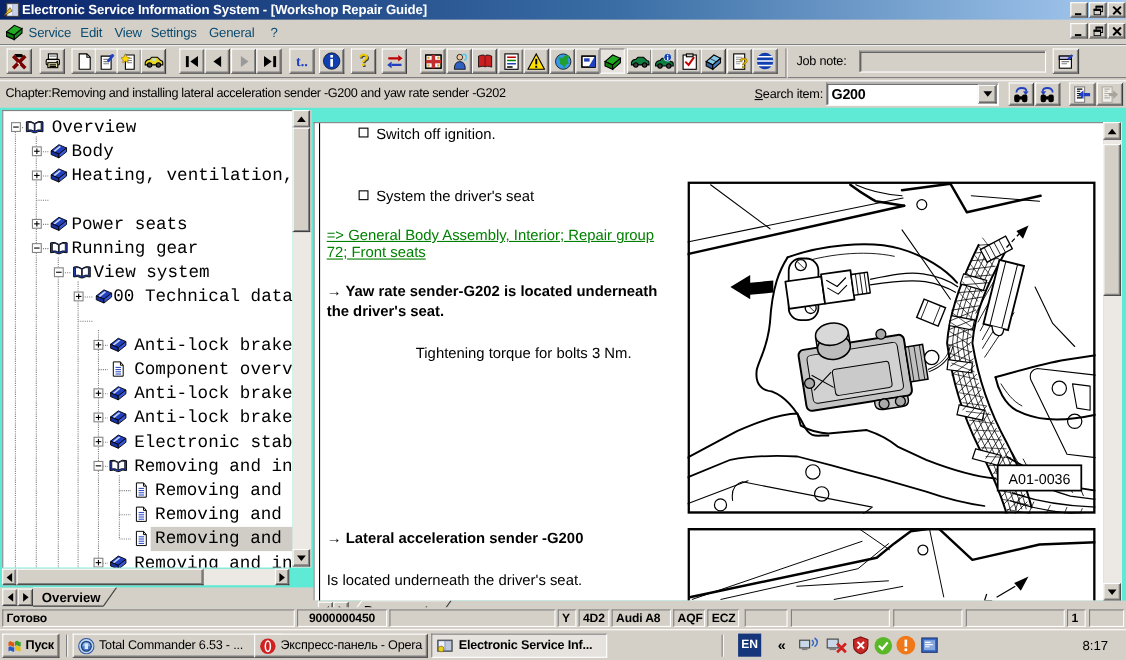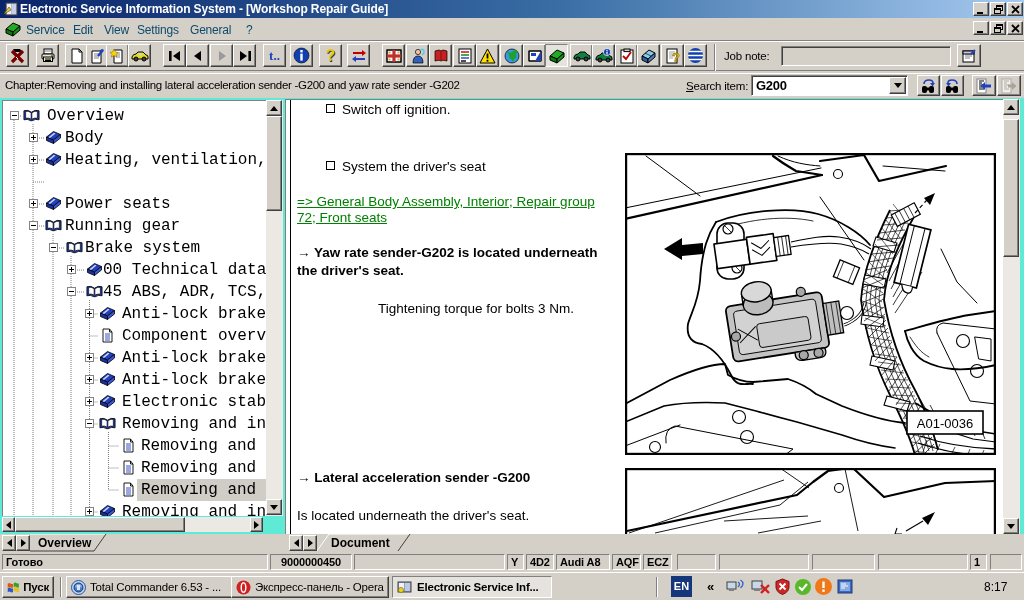--- a/index.html
+++ b/index.html
@@ -28,21 +28,21 @@
 #main { left:0; top:98px; width:1024px; height:454px; background:#5eead4; }
 #treepanel { position:absolute; left:0; top:0; width:288px; height:454px; }
 #treearea { position:absolute; left:2px; top:2px; width:264px; height:416px; background:#fff; overflow:hidden; border-left:1px solid #808080; border-top:1px solid #808080; }
 .trow { position:absolute; height:22px; font-family:"Liberation Mono", monospace; font-size:16px; white-space:nowrap; color:#000; line-height:22px; }
 .pm { position:absolute; width:9px; height:9px; background:#fff; border:1px solid #848484; top:6px; box-sizing:border-box; }
 .pm::before { content:""; position:absolute; left:1px; top:3px; width:5px; height:1px; background:#000; }
 .pmp::after { content:""; position:absolute; left:3px; top:1px; width:1px; height:5px; background:#000; }
 .ticon { position:absolute; width:17px; height:15px; top:3px; }
 .sel { background:#d0cdc7; }
 
-#docpanel { position:absolute; left:285px; top:0; width:590px; height:454px; }
+#docpanel { position:absolute; left:285px; top:12px; width:590px; height:454px; }
 #docarea { position:absolute; left:0px; top:1px; width:718px; height:435px; background:#fff; border-left:1px solid #808080; border-top:1px solid #808080; }
 .dtext { position:absolute; font-size:13.5px; color:#000; white-space:nowrap; }
 .green { color:#008000; text-decoration:underline; }
 
 
 .sb { position:absolute; background:#d4d0c8; }
 .sbtn { position:absolute; width:16px; height:16px; background:#d4d0c8; border-top:1px solid #fff; border-left:1px solid #fff; border-right:1px solid #404040; border-bottom:1px solid #404040; box-shadow: inset -1px -1px 0 #808080; display:flex; align-items:center; justify-content:center; }
 .sbtrack { background:#ece9e4; }
 .arr { width:0; height:0; }
 
@@ -465,44 +465,33 @@
         </div>
 <div class="trow" style="left:0;top:136px;width:264px">
           <div class="pm" style="left:45.5px"></div>
           <span style="position:absolute;left:63px;top:0">
             <svg class="ticon" width="18" height="15" viewBox="0 0 18 15">
               <path d="M1 2.5 Q5 1 9 4 Q13 1 17 2.5 L17 12 Q13 10.8 9.8 13 L8.2 13 Q5 10.8 1 12 Z" fill="#2040c0" stroke="#000" stroke-width="0.9"></path>
               <path d="M8.6 4.6 Q5.5 2.2 2.8 3.2 L2.8 10.4 Q5.8 9.6 8.6 11.4 Z" fill="#fff" stroke="#000" stroke-width="0.7"></path>
               <path d="M9.4 4.6 Q12.5 2.2 15.2 3.2 L15.2 10.4 Q12.2 9.6 9.4 11.4 Z" fill="#fff" stroke="#000" stroke-width="0.7"></path>
             </svg>
           </span>
-          <span class="ttext" style="position:absolute;left:82px;top:0">Brake system</span>
+          <span class="ttext" style="position:absolute;left:82px;top:0">View system</span>
         </div>
 <div class="trow" style="left:0;top:158px;width:264px">
           <div class="pm pmp" style="left:63.5px"></div>
           <span style="position:absolute;left:83px;top:0">
             <svg class="ticon" width="17" height="15" viewBox="0 0 17 15">
               <polygon points="1.5,7 8.5,1.5 15.5,4.5 8.5,10" fill="#2040c0" stroke="#000" stroke-width="0.8"></polygon>
               <polygon points="1.5,7 8.5,10 8.5,13.5 1.5,10.5" fill="#1830a0" stroke="#000" stroke-width="0.8"></polygon>
               <polygon points="8.5,10 15.5,4.5 15.5,8 8.5,13.5" fill="#3858d8" stroke="#000" stroke-width="0.8"></polygon>
               <polygon points="3.5,7.2 9,2.8 10.5,3.5 5,7.9" fill="#c8d4f8"></polygon>
             </svg>
           </span>
           <span class="ttext" style="position:absolute;left:100px;top:0">00 Technical data</span>
-        </div>
-<div class="trow" style="left:0;top:180px;width:264px">
-          <div class="pm" style="left:63.5px"></div>
-          <span style="position:absolute;left:83px;top:0">
-            <svg class="ticon" width="18" height="15" viewBox="0 0 18 15">
-              <path d="M1 2.5 Q5 1 9 4 Q13 1 17 2.5 L17 12 Q13 10.8 9.8 13 L8.2 13 Q5 10.8 1 12 Z" fill="#2040c0" stroke="#000" stroke-width="0.9"></path>
-              <path d="M8.6 4.6 Q5.5 2.2 2.8 3.2 L2.8 10.4 Q5.8 9.6 8.6 11.4 Z" fill="#fff" stroke="#000" stroke-width="0.7"></path>
-              <path d="M9.4 4.6 Q12.5 2.2 15.2 3.2 L15.2 10.4 Q12.2 9.6 9.4 11.4 Z" fill="#fff" stroke="#000" stroke-width="0.7"></path>
-            </svg>
-          </span>
-          <span class="ttext" style="position:absolute;left:100px;top:0">45 ABS, ADR, TCS,</span>
         </div>
 <div class="trow" style="left:0;top:202px;width:264px">
           <div class="pm pmp" style="left:82.0px"></div>
           <span style="position:absolute;left:96px;top:0">
             <svg class="ticon" width="17" height="15" viewBox="0 0 17 15">
               <polygon points="1.5,7 8.5,1.5 15.5,4.5 8.5,10" fill="#2040c0" stroke="#000" stroke-width="0.8"></polygon>
               <polygon points="1.5,7 8.5,10 8.5,13.5 1.5,10.5" fill="#1830a0" stroke="#000" stroke-width="0.8"></polygon>
               <polygon points="8.5,10 15.5,4.5 15.5,8 8.5,13.5" fill="#3858d8" stroke="#000" stroke-width="0.8"></polygon>
               <polygon points="3.5,7.2 9,2.8 10.5,3.5 5,7.9" fill="#c8d4f8"></polygon>
             </svg>

